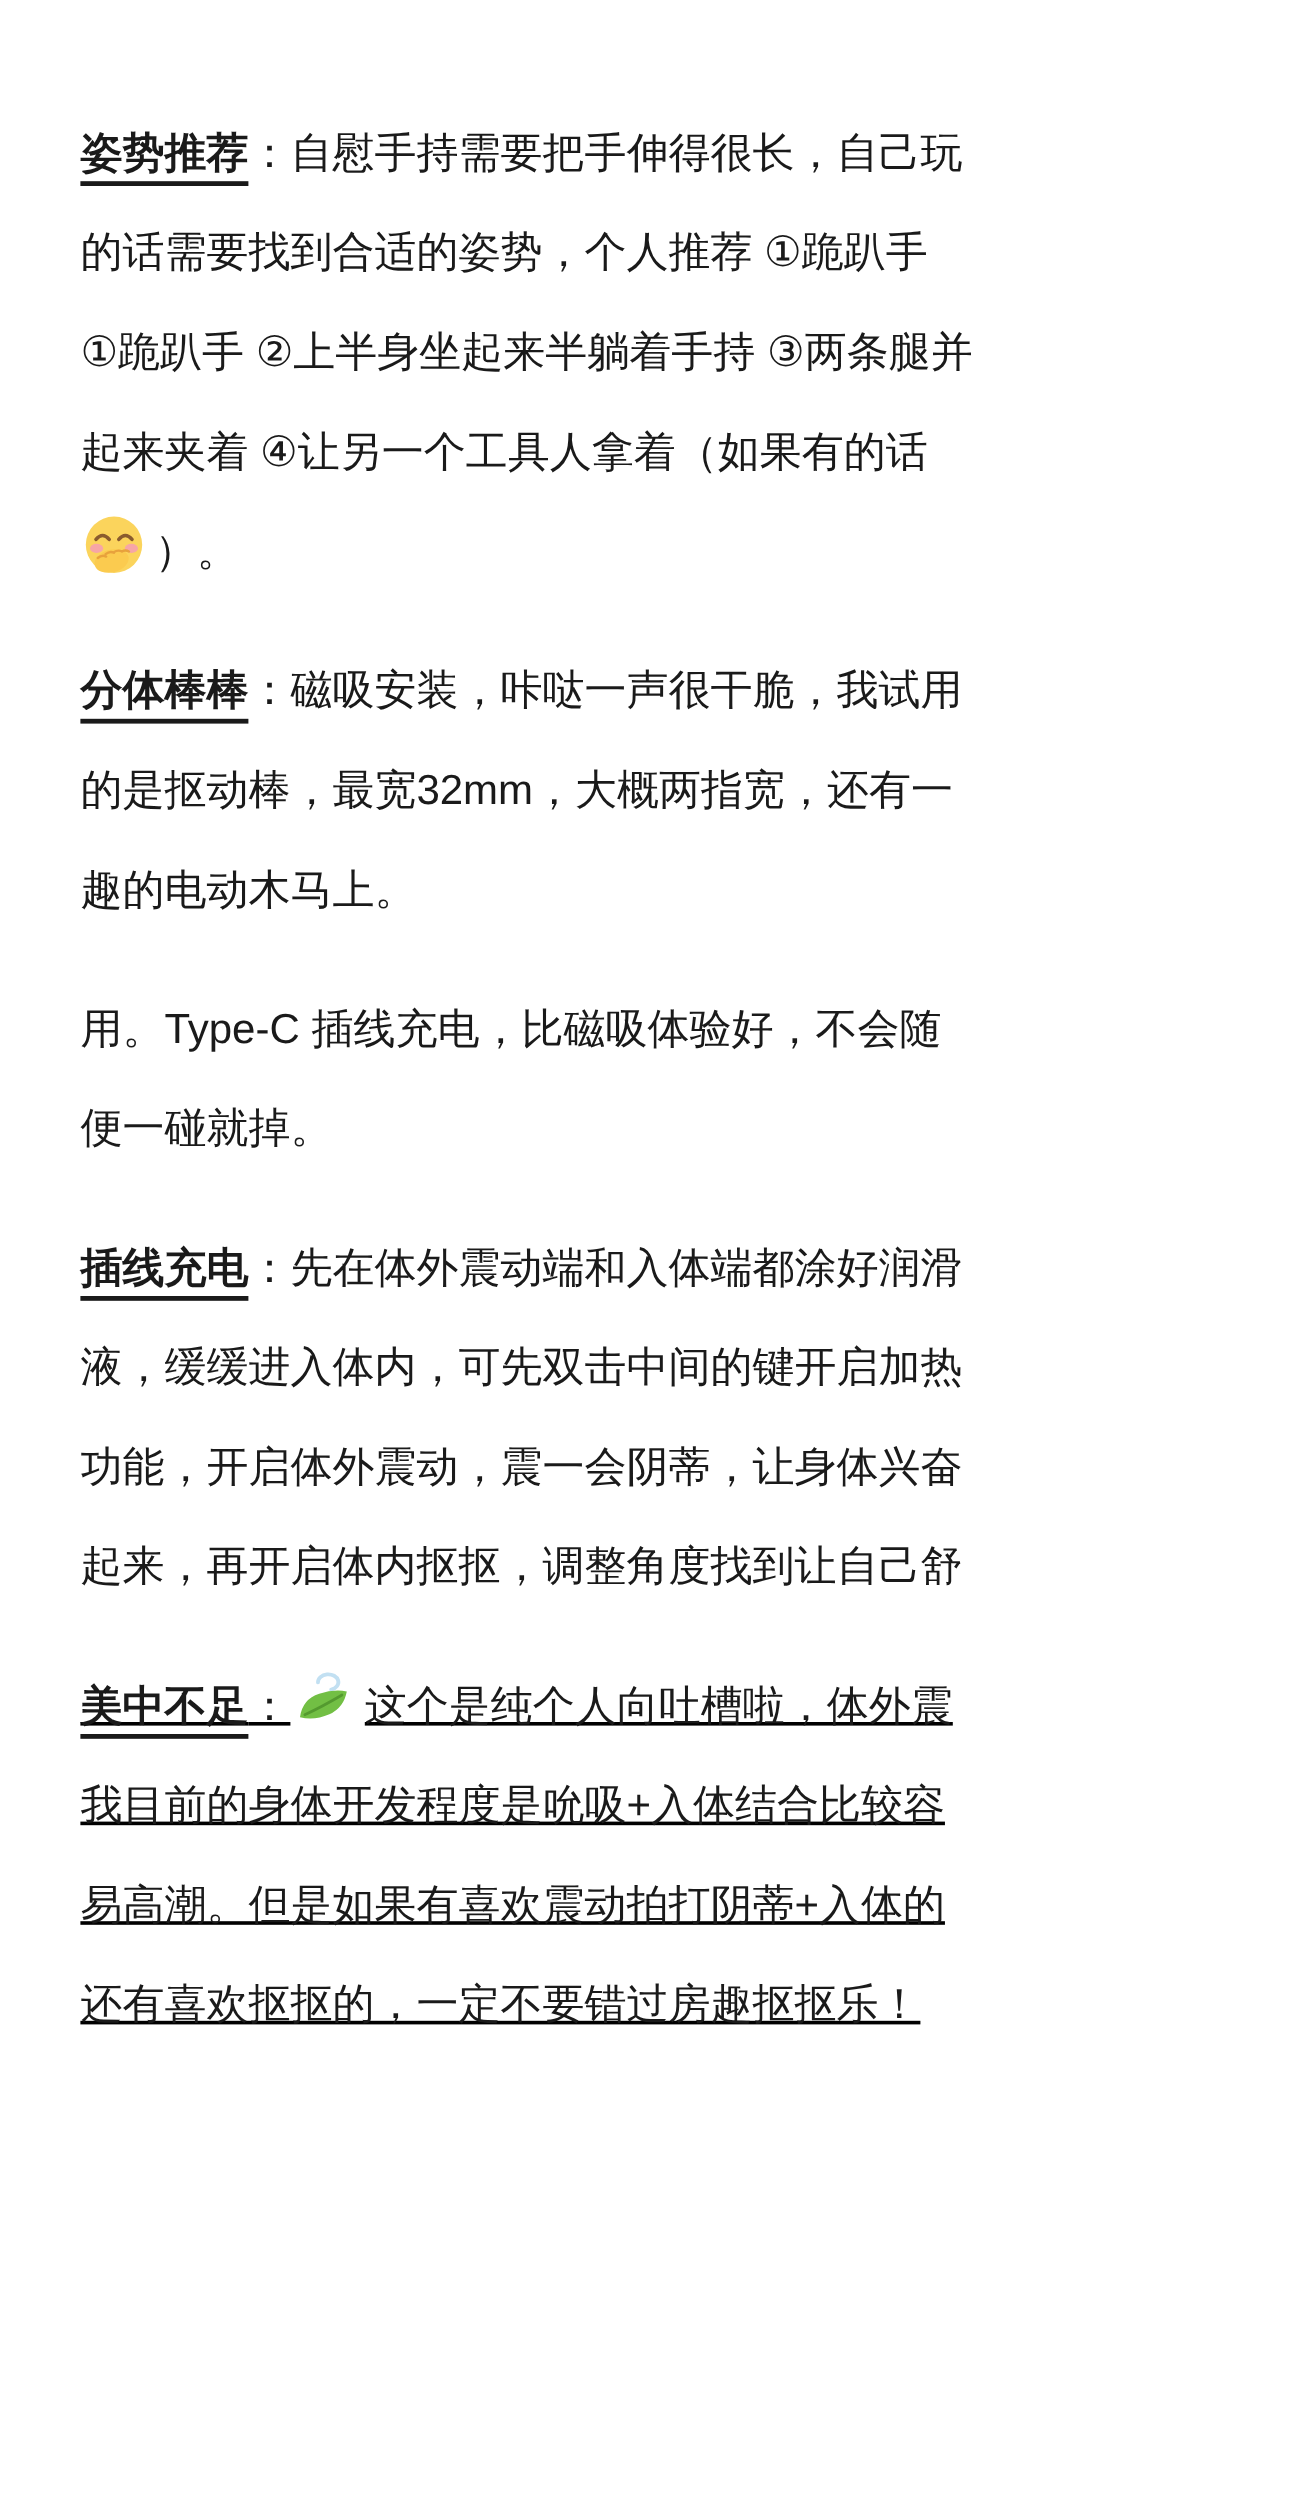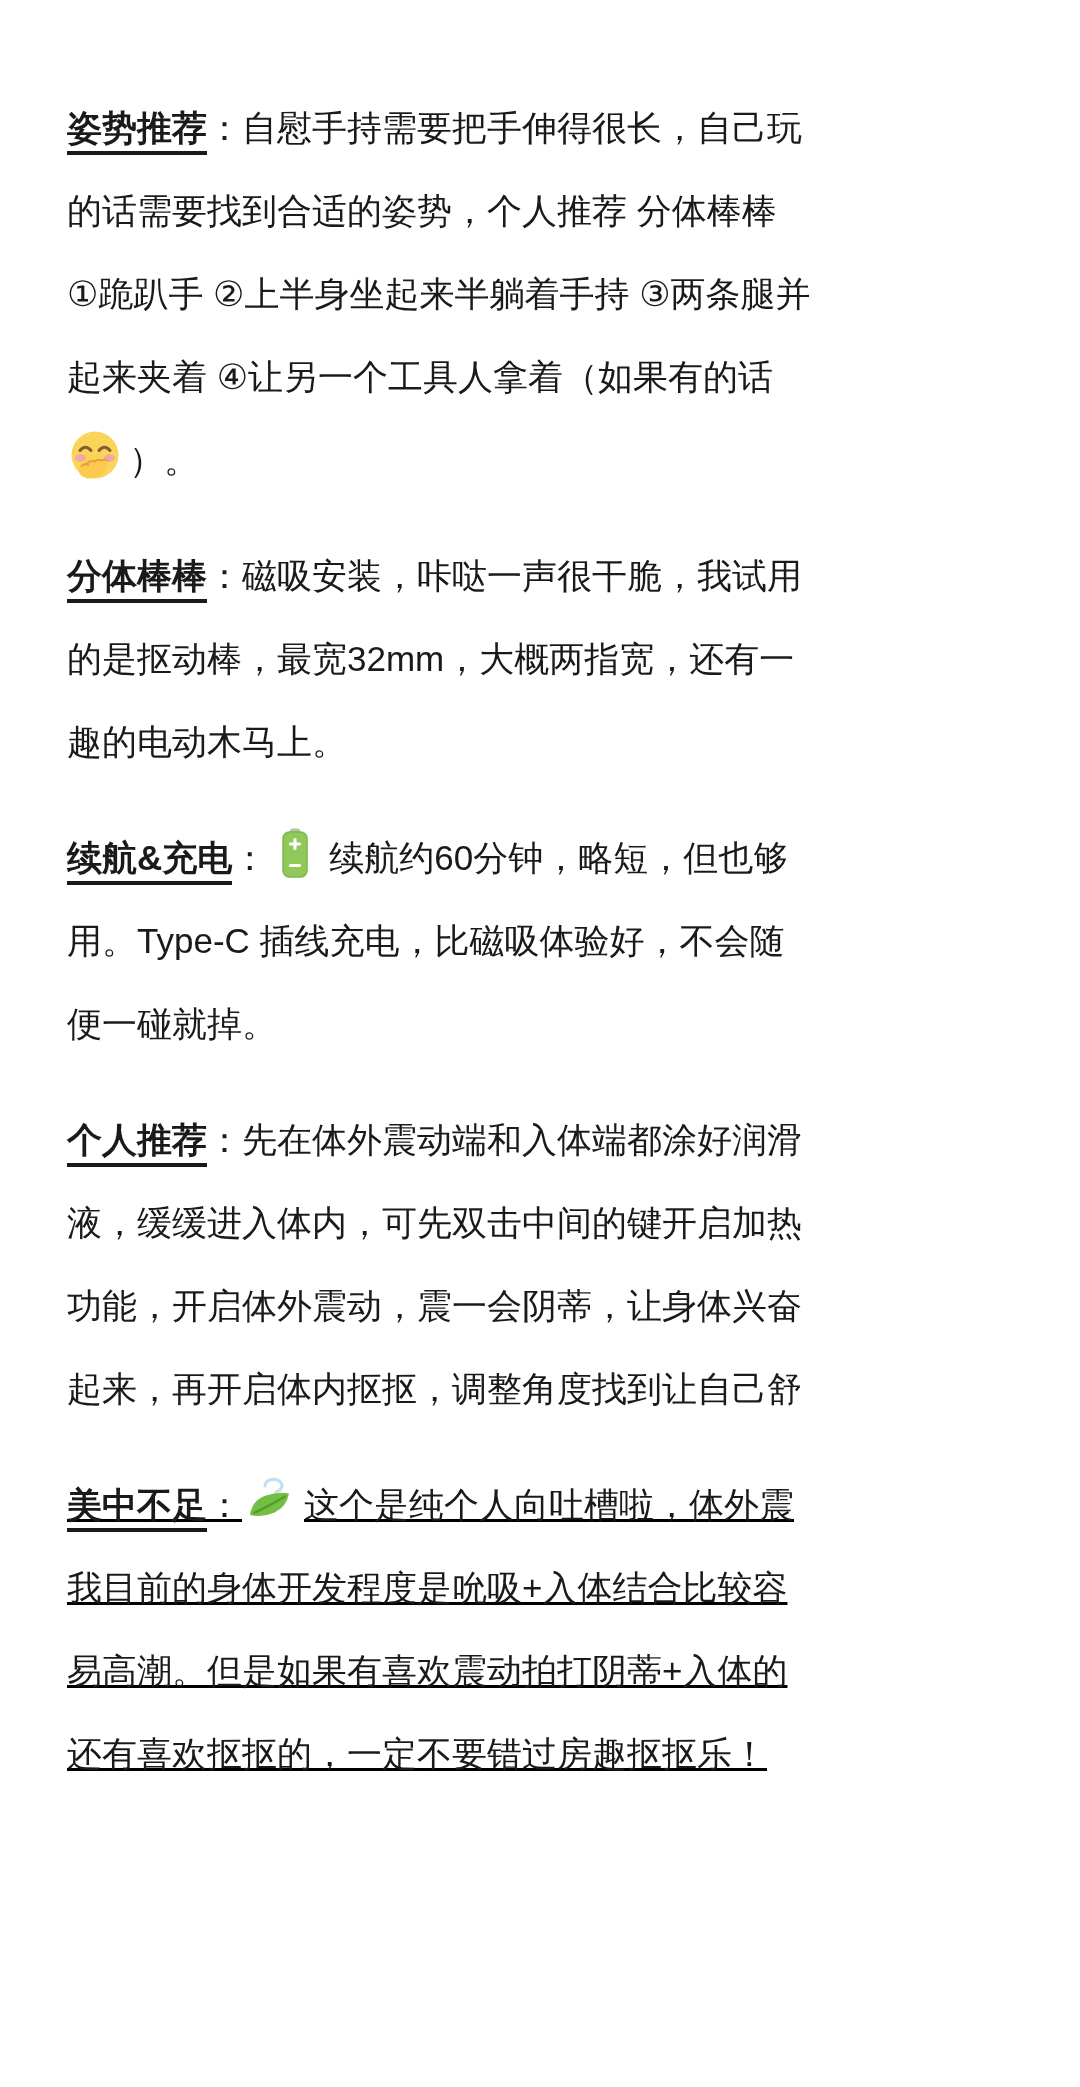--- a/index.html
+++ b/index.html
@@ -77,41 +77,38 @@
   <symbol id="sym-leaf" viewBox="0 0 52 52">
     <path d="M21 12 a8.5 6.5 0 1 1 11 6" stroke="#C2E0F2" stroke-width="3.2" fill="none" stroke-linecap="round"></path>
     <path d="M6 41 Q8 26 22 21.5 Q34 17.5 45 19.5 Q42.5 33 30.5 38.5 Q18 44 6 41 Z" fill="#72BF44"></path>
     <path d="M10 39 Q24 32.5 41 22.5" stroke="#549A2F" stroke-width="2.2" fill="none" stroke-linecap="round"></path>
   </symbol>
 </svg>
 
 <main class="content">
     <section class="paragraph">
       <div class="line"><span class="heading">姿势推荐</span><span class="colon">：</span>自慰手持需要把手伸得很长，自己玩</div>
-      <div class="line">的话需要找到合适的姿势，个人推荐 分体棒棒</div>
+      <div class="line">的话需要找到合适的姿势，个人推荐 ①跪趴手</div>
       <div class="line">①跪趴手 ②上半身坐起来半躺着手持 ③两条腿并</div>
       <div class="line">起来夹着 ④让另一个工具人拿着（如果有的话</div>
       <div class="line"><span class="emoji" style="margin: 0px 8px 0px 2px;"><svg class="emoji-svg" viewBox="0 0 52 52">
             <use href="#sym-face-hand-over-mouth"></use>
           </svg></span>）。</div>
     </section>
     <section class="paragraph">
       <div class="line"><span class="heading">分体棒棒</span><span class="colon">：</span>磁吸安装，咔哒一声很干脆，我试用</div>
       <div class="line">的是抠动棒，最宽32mm，大概两指宽，还有一</div>
       <div class="line">趣的电动木马上。</div>
     </section>
     <section class="paragraph">
-      <div class="line"><span class="heading">续航&amp;充电</span><span class="colon">：</span><span class="emoji" style="margin: 0px 8px 0px 2px;"><svg class="emoji-svg" viewBox="0 0 52 52">
-            <use href="#sym-battery"></use>
-          </svg></span>续航约60分钟，略短，但也够</div>
       <div class="line">用。Type-C 插线充电，比磁吸体验好，不会随</div>
       <div class="line">便一碰就掉。</div>
     </section>
     <section class="paragraph">
-      <div class="line"><span class="heading">个人推荐</span><span class="colon">：</span>先在体外震动端和入体端都涂好润滑</div>
+      <div class="line"><span class="heading">插线充电</span><span class="colon">：</span>先在体外震动端和入体端都涂好润滑</div>
       <div class="line">液，缓缓进入体内，可先双击中间的键开启加热</div>
       <div class="line">功能，开启体外震动，震一会阴蒂，让身体兴奋</div>
       <div class="line">起来，再开启体内抠抠，调整角度找到让自己舒</div>
     </section>
     <section class="paragraph">
       <div class="line"><span class="heading">美中不足</span><span class="colon">：</span><span class="emoji" style="margin: 0px 8px 0px 2px;"><svg class="emoji-svg" viewBox="0 0 52 52">
             <use href="#sym-leaf"></use>
           </svg></span>这个是纯个人向吐槽啦，体外震</div>
       <div class="line">我目前的身体开发程度是吮吸+入体结合比较容</div>
       <div class="line">易高潮。但是如果有喜欢震动拍打阴蒂+入体的</div>

